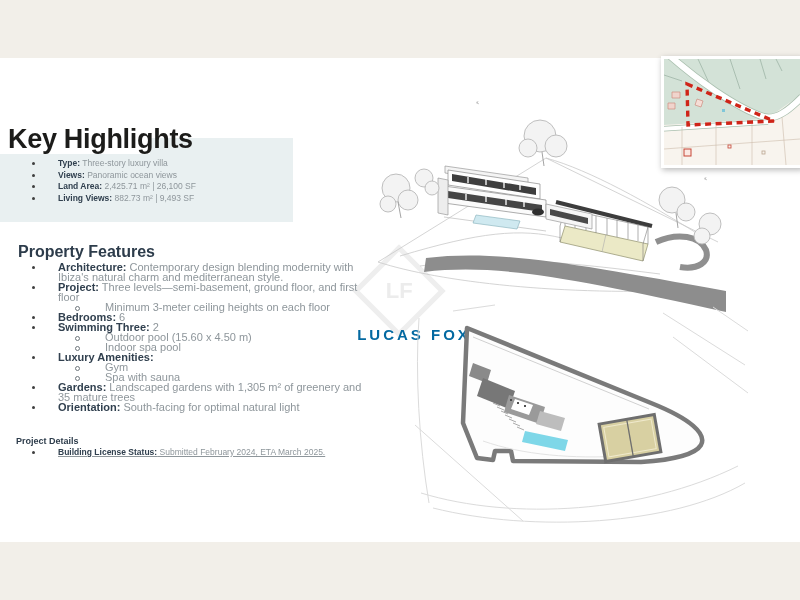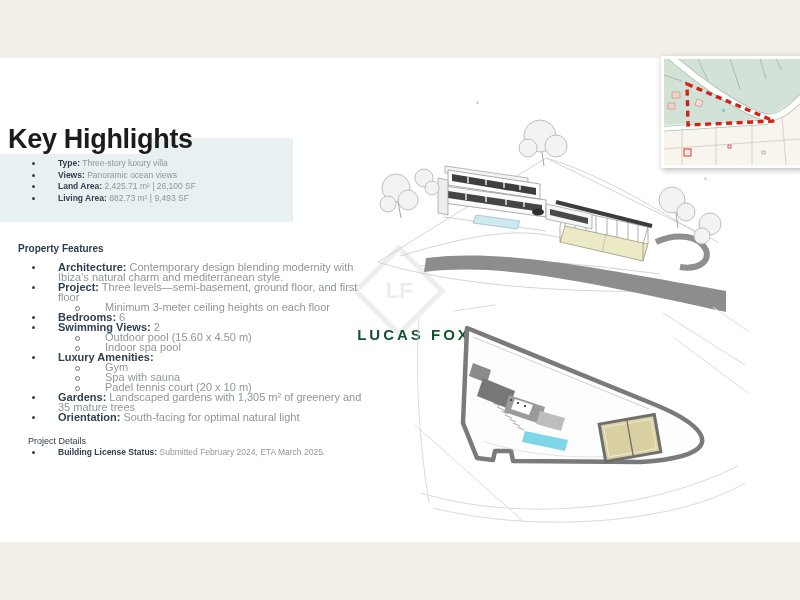--- a/index.html
+++ b/index.html
@@ -14,21 +14,21 @@
 
   
   .wm-diamond {
     position:absolute; left:366px; top:258px; width:56px; height:56px;
     border:5px solid #eeeeee; transform:rotate(45deg); z-index:1;
     display:flex; align-items:center; justify-content:center;
   }
   .wm-diamond span { transform:rotate(-45deg); font-size:22px; font-weight:bold; color:#ececec; }
   .wm-text {
     position:absolute; left:348px; top:326px; width:132px; text-align:center;
-    font-size:15px; font-weight:bold; color:#14532d; letter-spacing:3px; z-index:1;
+    font-size:15px; font-weight:bold; color:#0369a1; letter-spacing:3px; z-index:1;
   }
 
   svg.fig { position:absolute; z-index:2; }
   #fig-aerial { left:360px; top:28px; }
   #fig-siteplan { left:413px; top:303px; }
 
   .map-frame {
     position:absolute; left:661px; top:56px; width:136px; height:106px;
     background:#fff; border:3px solid #ffffff; box-shadow:1px 2px 6px rgba(0,0,0,.28);
     z-index:3;
@@ -40,29 +40,29 @@
   .kh-title { position:absolute; left:8px; top:124px; font-size:27px; font-weight:bold; color:#1c1c1a; letter-spacing:-0.3px; z-index:6; }
 
   ul { list-style:none; margin:0; padding:0; }
   .blist li.item { position:relative; padding-left:34px; color:#8e969b; }
   .dot { position:absolute; left:8px; top:4px; width:3.2px; height:3.2px; background:#3e3e3e; border-radius:50%; }
   .lbl { font-weight:bold; color:#31404f; }
 
   .kh-list { position:absolute; left:24px; top:158px; width:262px; z-index:6; }
   .kh-list li.item { font-size:8.5px; line-height:11.6px; }
 
-  .pf-title { position:absolute; left:18px; top:243px; font-size:10px; font-weight:bold; color:#2d3c4b; z-index:4; }
+  .pf-title { position:absolute; left:18px; top:243px; font-size:16px; font-weight:bold; color:#2d3c4b; z-index:4; }
   .pf-list { position:absolute; left:24px; top:262px; width:340px; z-index:4; }
   .pf-list li.item { font-size:11px; line-height:10px; }
   ul.sub li { position:relative; padding-left:47px; color:#8e969b; }
   .ring { position:absolute; left:17px; top:3.5px; width:3px; height:3px; border:1px solid #6f777d; border-radius:50%; }
 
-  .pd-title { position:absolute; left:28px; top:436px; font-size:9px; font-weight:normal; color:#2d3c4b; z-index:4; }
+  .pd-title { position:absolute; left:16px; top:436px; font-size:9px; font-weight:bold; color:#2d3c4b; z-index:4; }
   .pd-list { position:absolute; left:24px; top:447px; width:330px; z-index:4; }
-  .pd-list li.item { font-size:8.5px; line-height:11px; }
+  .pd-list li.item { font-size:8.5px; line-height:11px;text-decoration:underline; }
 </style>
 </head>
 <body>
 
 <div class="band top"></div>
 <div class="band bottom"></div>
 
 <div class="wm-diamond">
   <span>LF</span>
 </div>
@@ -204,38 +204,37 @@
   </svg>
 </div>
 
 <div class="kh-box"></div>
 <div class="kh-chip"></div>
 <div class="kh-title">Key Highlights</div>
 <ul class="kh-list blist" id="kh-list">
     <li class="item"><span class="dot"></span><span class="lbl">Type:</span> Three-story luxury villa</li>
     <li class="item"><span class="dot"></span><span class="lbl">Views:</span> Panoramic ocean views</li>
     <li class="item"><span class="dot"></span><span class="lbl">Land Area:</span> 2,425.71 m²   |   26,100 SF</li>
-    <li class="item"><span class="dot"></span><span class="lbl">Living Area:</span> 882.73 m²   |   9,493 SF</li>
+    <li class="item"><span class="dot"></span><span class="lbl">Living Views:</span> 882.73 m²   |   9,493 SF</li>
   </ul>
 
 <div class="pf-title">Property Features</div>
 <ul class="pf-list blist" id="pf-list">
     <li class="item"><span class="dot"></span><span class="lbl">Architecture:</span> Contemporary design blending modernity with Ibiza's natural charm and mediterranean style.</li>
     <li class="item"><span class="dot"></span><span class="lbl">Project:</span> Three levels—semi-basement, ground floor, and first floor<ul class="sub">
         <li><span class="ring"></span>Minimum 3-meter ceiling heights on each floor</li>
       </ul></li>
     <li class="item"><span class="dot"></span><span class="lbl">Bedrooms:</span> 6</li>
-    <li class="item"><span class="dot"></span><span class="lbl">Swimming Views:</span> 2<ul class="sub">
+    <li class="item"><span class="dot"></span><span class="lbl">Swimming Three:</span> 2<ul class="sub">
         <li><span class="ring"></span>Outdoor pool (15.60 x 4.50 m)</li>
         <li><span class="ring"></span>Indoor spa pool</li>
       </ul></li>
     <li class="item"><span class="dot"></span><span class="lbl">Luxury Amenities:</span><ul class="sub">
         <li><span class="ring"></span>Gym</li>
         <li><span class="ring"></span>Spa with sauna</li>
-        <li><span class="ring"></span>Padel tennis court (20 x 10 m)</li>
       </ul></li>
     <li class="item"><span class="dot"></span><span class="lbl">Gardens:</span> Landscaped gardens with 1,305 m² of greenery and 35 mature trees</li>
     <li class="item"><span class="dot"></span><span class="lbl">Orientation:</span> South-facing for optimal natural light</li>
   </ul>
 
 <div class="pd-title">Project Details</div>
 <ul class="pd-list blist" id="pd-list">
     <li class="item"><span class="dot"></span><span class="lbl">Building License Status:</span> Submitted February 2024, ETA March 2025.</li>
   </ul>
 

